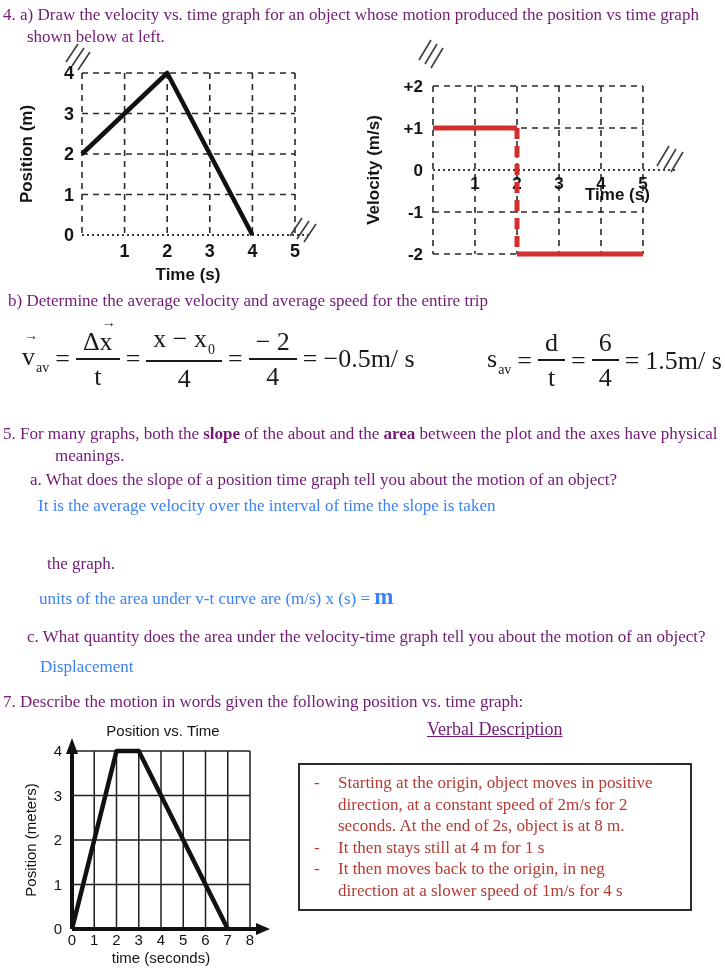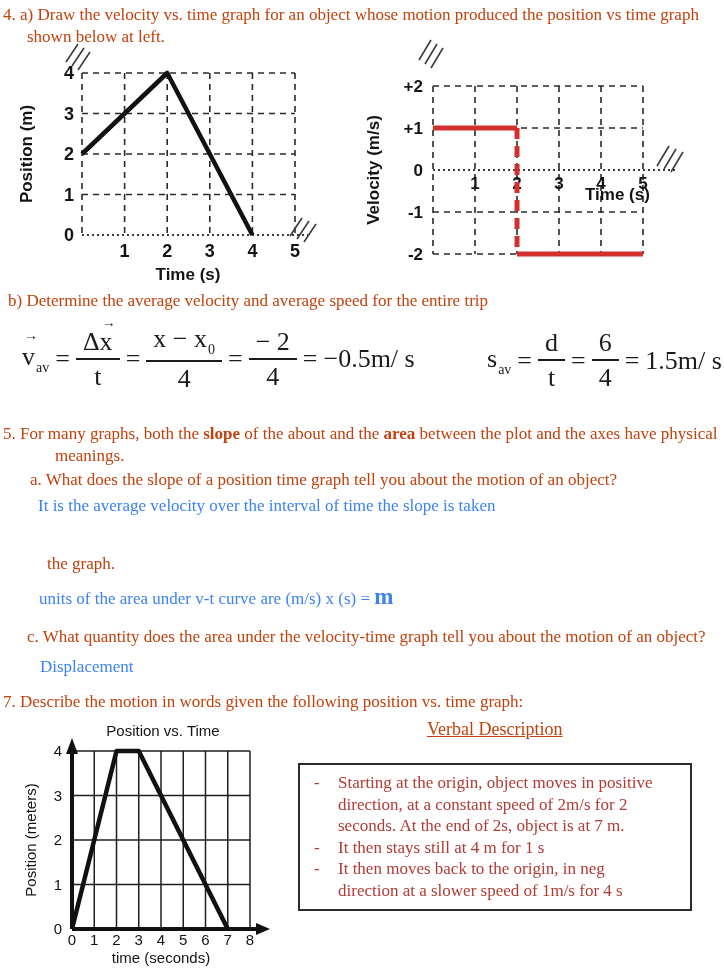--- a/index.html
+++ b/index.html
@@ -1,18 +1,18 @@
 <!DOCTYPE html>
 <html><head>
 <meta charset="utf-8">
 <style>
   html,body{margin:0;padding:0;background:#ffffff;}
   .page{position:relative;width:725px;height:970px;background:#ffffff;overflow:hidden;
         font-family:"Liberation Serif",serif;color:#1c1c1c;}
-  .t{position:absolute;white-space:nowrap;font-size:17px;line-height:21px;color:#c2410c;}
+  .t{position:absolute;white-space:nowrap;font-size:17px;line-height:21px;color:#701a75;}
   .red{color:#3b82f6;}
   .bigm{font-size:23px;font-weight:600;line-height:17px;}
   .heading-underline{text-decoration:underline;font-size:18px;}
   svg{position:absolute;}
   
   .gdash{stroke:#2a2a2a;stroke-width:1.6;stroke-dasharray:6 5;}
   .gsolid{stroke:#1f1f1f;stroke-width:1.5;}
   .dotln{stroke:#3a3a3a;stroke-width:1.8;stroke-dasharray:2 3;}
   .tkA{font:bold 18px "Liberation Sans",sans-serif;fill:#141414;}
   .tkB{font:bold 17px "Liberation Sans",sans-serif;fill:#141414;}
@@ -217,21 +217,21 @@
     <text class="axC" x="24" y="128" transform="rotate(-90 24 128)" text-anchor="middle">Position (meters)</text>
     <text class="axC" x="149" y="251" text-anchor="middle">time (seconds)</text>
   <polyline points="60,217 104.5,39 126.75,39 215.75,217" class="lnC" style="stroke: rgb(17, 17, 17);"></polyline>
     </svg>
 
   <div class="t heading-underline" style="left:427px;top:719px">Verbal Description</div>
 
   <div class="vbox">
     <div class="brow">
       <span class="bdash">-</span>
-      <span class="btxt">Starting at the origin, object moves in positive direction, at a constant speed of 2m/s for 2 seconds.  At the end of 2s, object is at 7 m.</span>
+      <span class="btxt">Starting at the origin, object moves in positive direction, at a constant speed of 2m/s for 2 seconds.  At the end of 2s, object is at 8 m.</span>
     </div>
     <div class="brow">
       <span class="bdash">-</span>
       <span class="btxt">It then stays still at 4 m for 1 s</span>
     </div>
     <div class="brow">
       <span class="bdash">-</span>
       <span class="btxt">It then moves back to the origin, in neg direction at a slower speed of 1m/s for 4 s</span>
     </div>
   </div>

